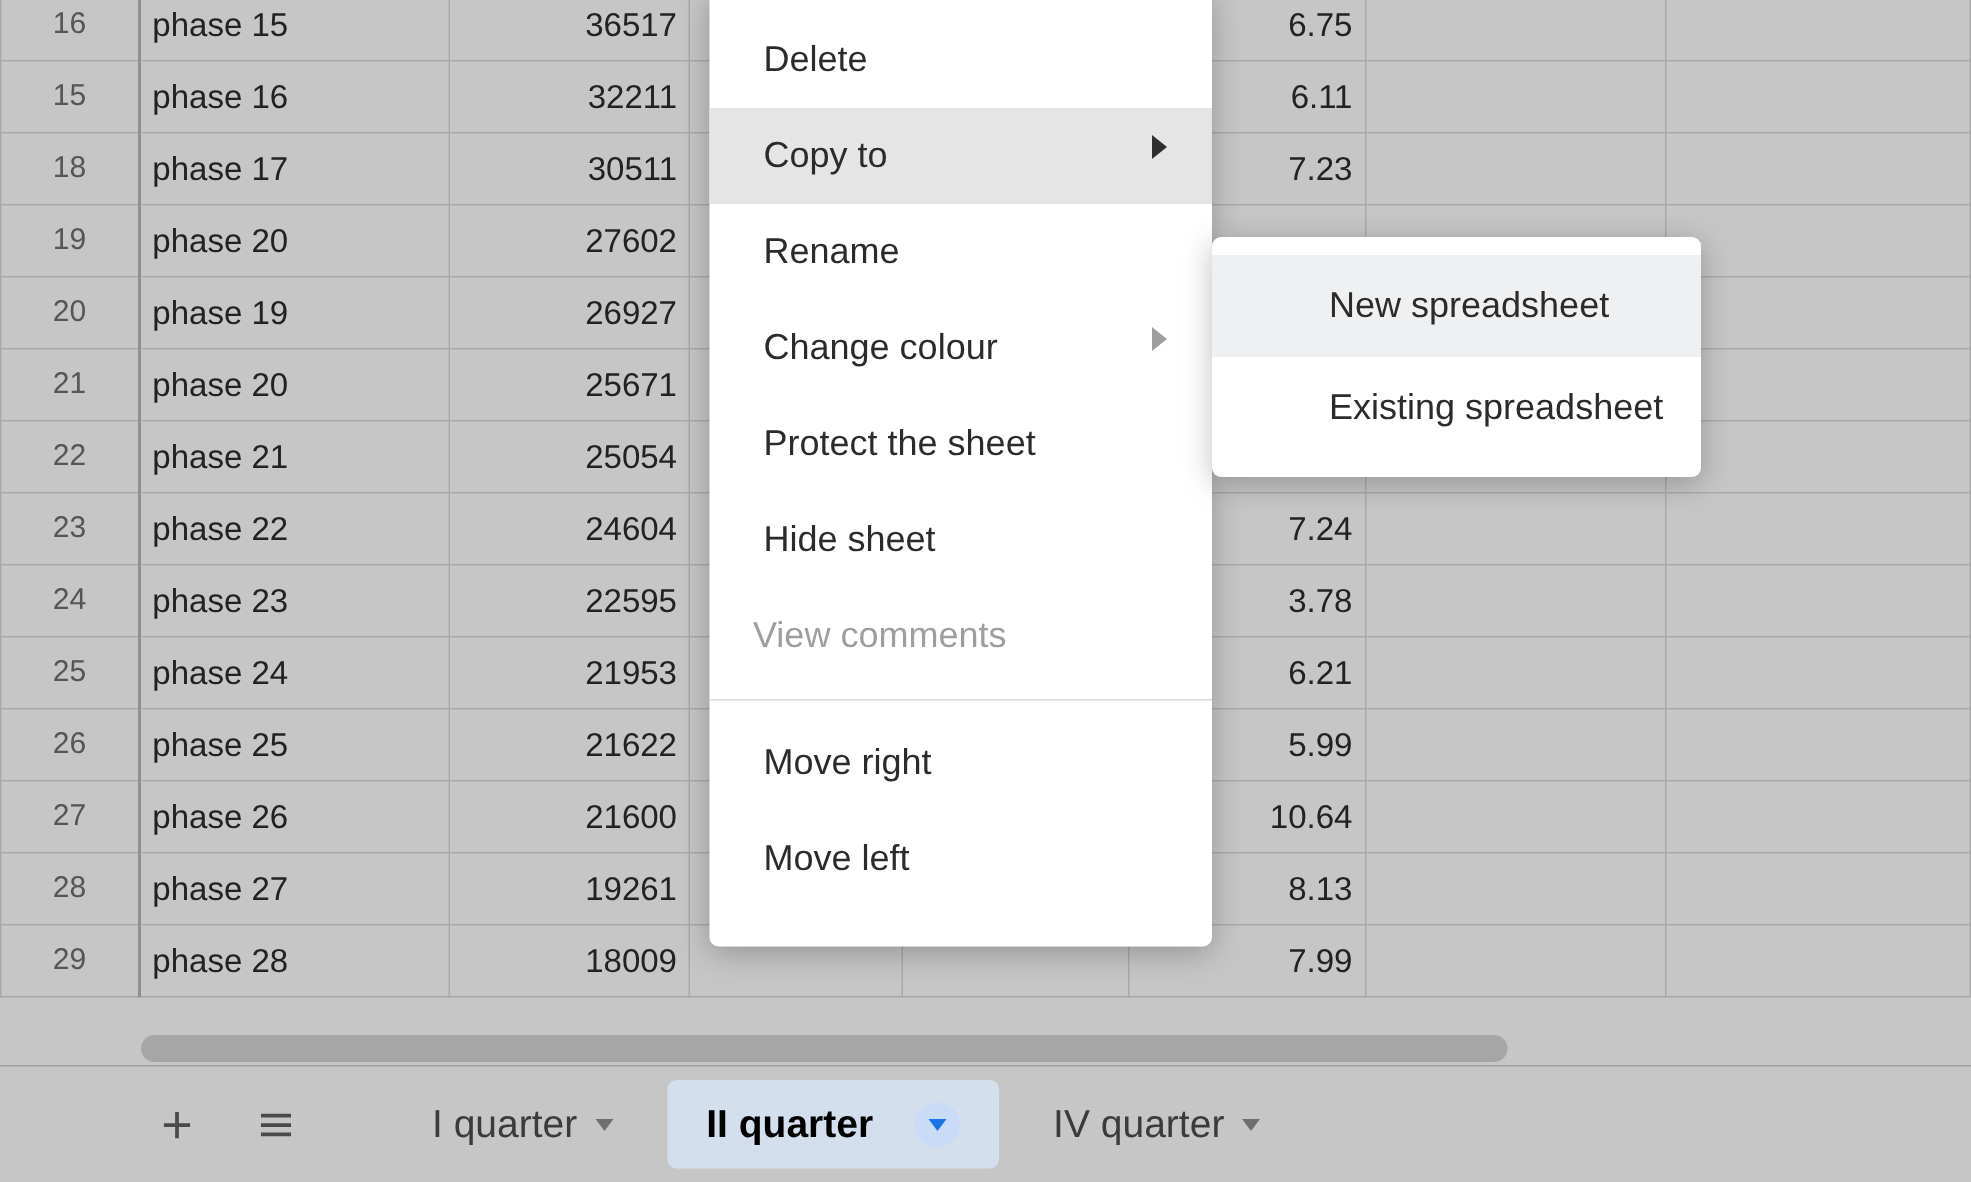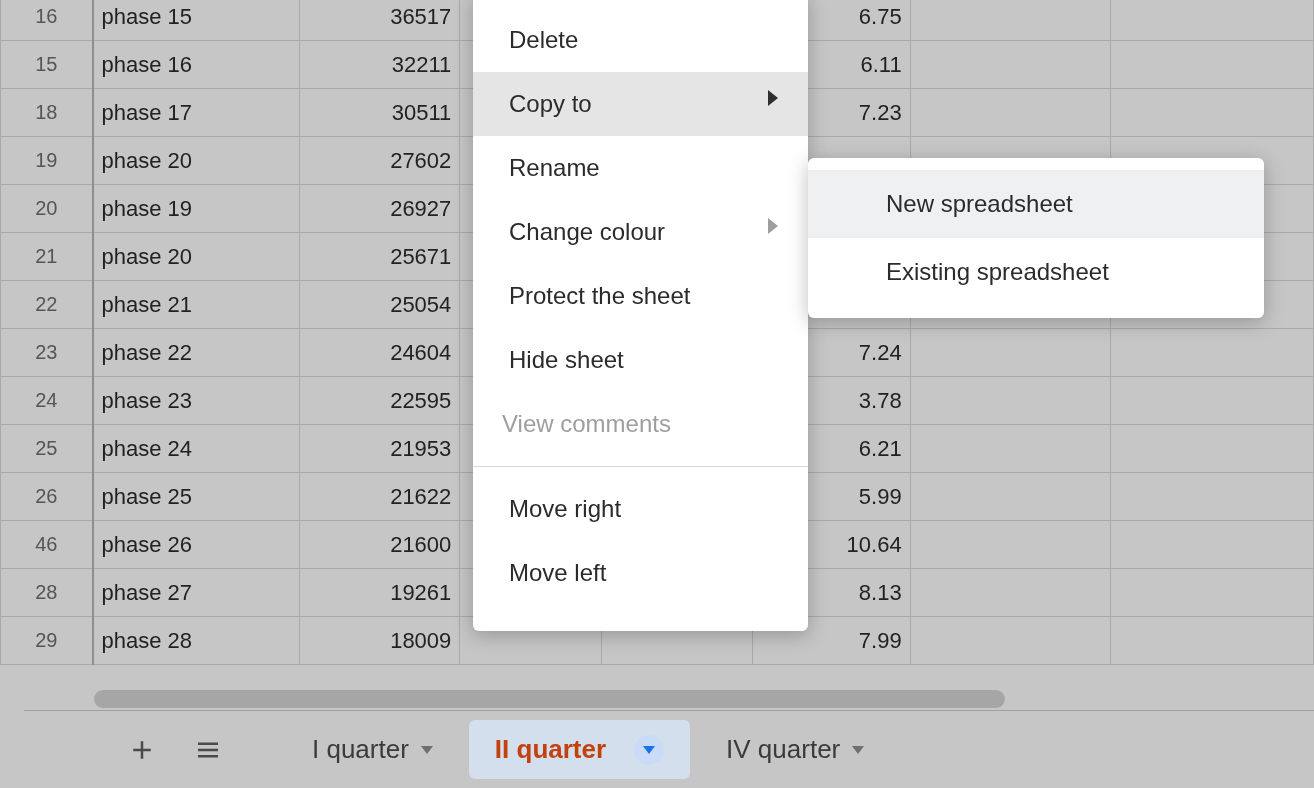--- a/index.html
+++ b/index.html
@@ -74,42 +74,41 @@
     position: absolute;
     left: 0; right: 0;
     bottom: 0;
     height: 78px;
     background: #c6c6c6;
     border-top: 1px solid #a0a0a0;
     display: flex;
     align-items: center;
     padding-left: 90px;
     gap: 10px;
-    margin-left: 24px;
   }
   .tabbar .iconbtn {
     width: 56px; height: 56px;
     display: flex; align-items: center; justify-content: center;
     color: #4a4a4a;
     font-size: 30px;
     border-radius: 6px;
   }
   .tabbar .tab {
     display: flex;
     align-items: center;
     gap: 12px;
     padding: 14px 26px;
     border-radius: 6px;
     font-size: 26px;
     color: #3b3b3b;
     cursor: pointer;
     white-space: nowrap;
   }
   .tabbar .tab.active {
-    color: #c2410c;
+    color: #000000;
     background: #d4dfed;
     font-weight: 600;
     gap: 28px;
   }
   .tabbar .tab .caret {
     border-style: solid;
     border-width: 8px 6px 0 6px;
     border-color: #6f6f6f transparent transparent transparent;
   }
   .tabbar .tab.active .caret-wrap {
@@ -152,21 +151,21 @@
     border-style: solid;
     border-width: 8px 0 8px 10px;
     border-color: transparent transparent transparent #2e2e2e;
   }
   .tri-right.grey { border-left-color: #9e9e9e; }
 
   .submenu {
     position: absolute;
     left: 808px;
     top: 158px;
-    width: 456px;
+    width: 326px;
     background: #fff;
     border-radius: 6px;
     box-shadow: 0 4px 20px rgba(0,0,0,.25);
     padding: 12px 0;
   }
   .submenu .item {
     padding: 20px 30px 20px 78px;
     font-size: 24px;
     color: #2b2b2b;
     cursor: pointer;
@@ -288,21 +287,21 @@
             <th class="rownum">26</th>
             <td class="col-a">phase 25</td>
             <td class="col-b">21622</td>
             <td class="col-c"></td>
             <td class="col-d"></td>
             <td class="col-e">5.99</td>
             <td class="col-f"></td>
             <td class="col-g"></td>
           </tr>
           <tr>
-            <th class="rownum">46</th>
+            <th class="rownum">27</th>
             <td class="col-a">phase 26</td>
             <td class="col-b">21600</td>
             <td class="col-c"></td>
             <td class="col-d"></td>
             <td class="col-e">10.64</td>
             <td class="col-f"></td>
             <td class="col-g"></td>
           </tr>
           <tr>
             <th class="rownum">28</th>

